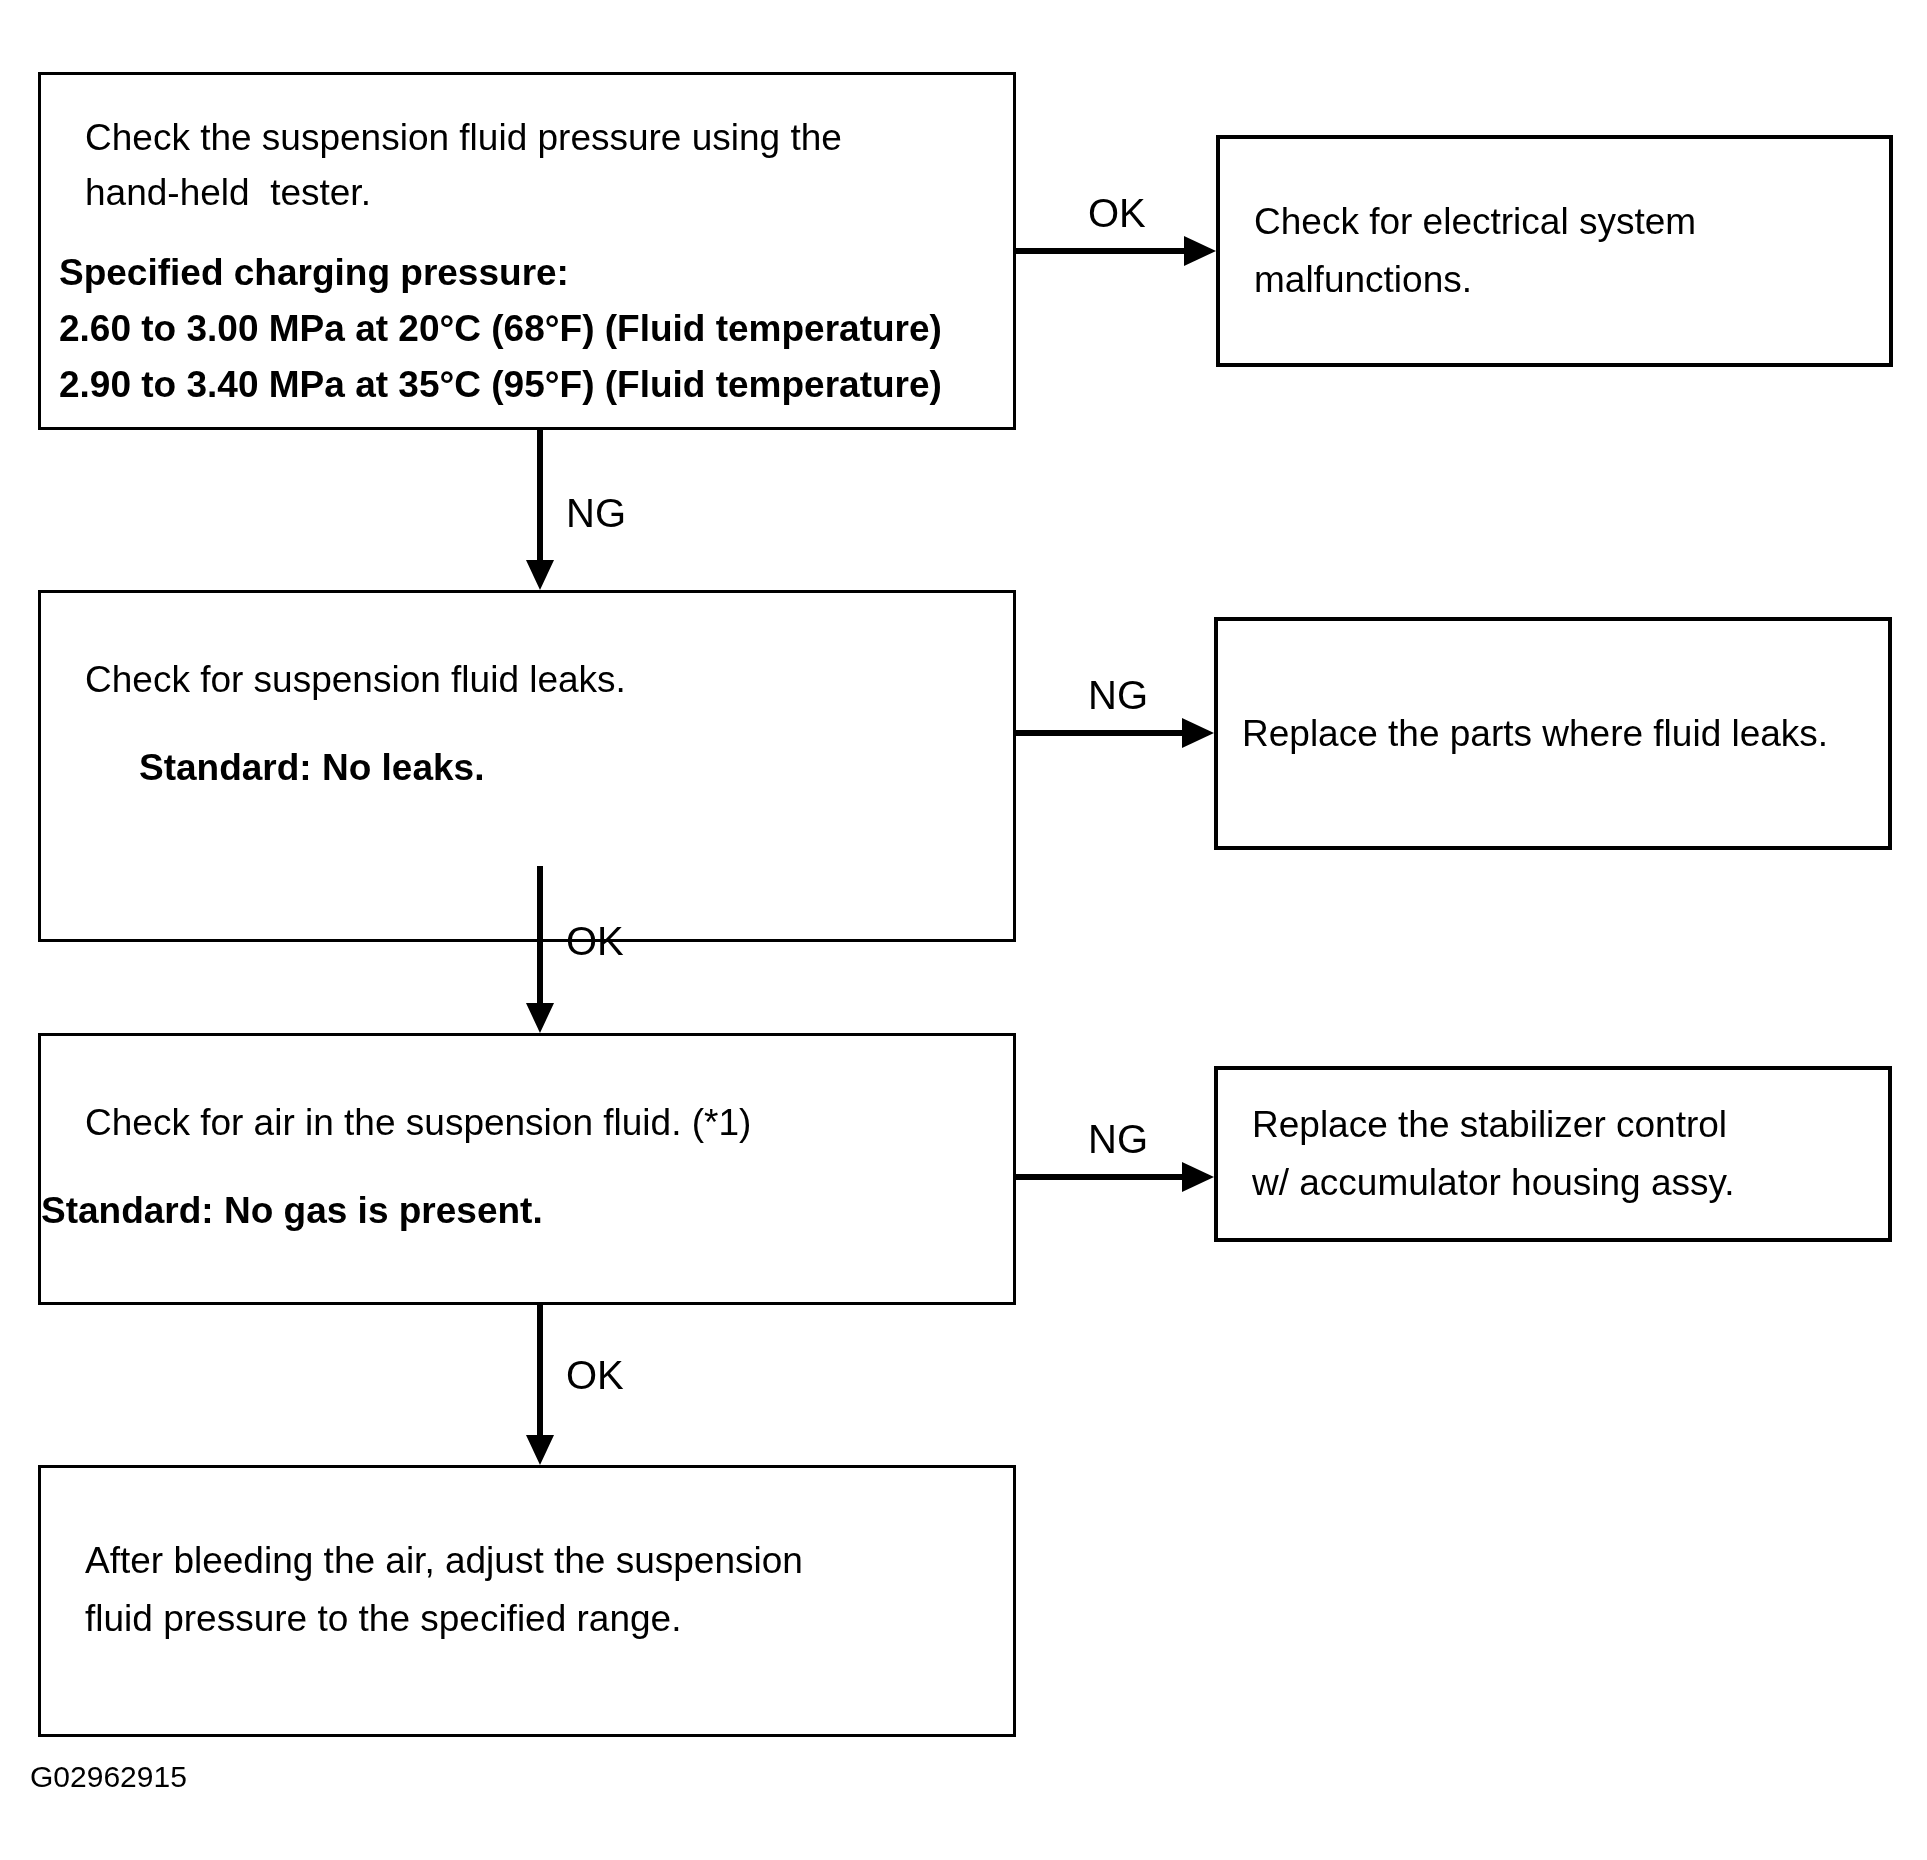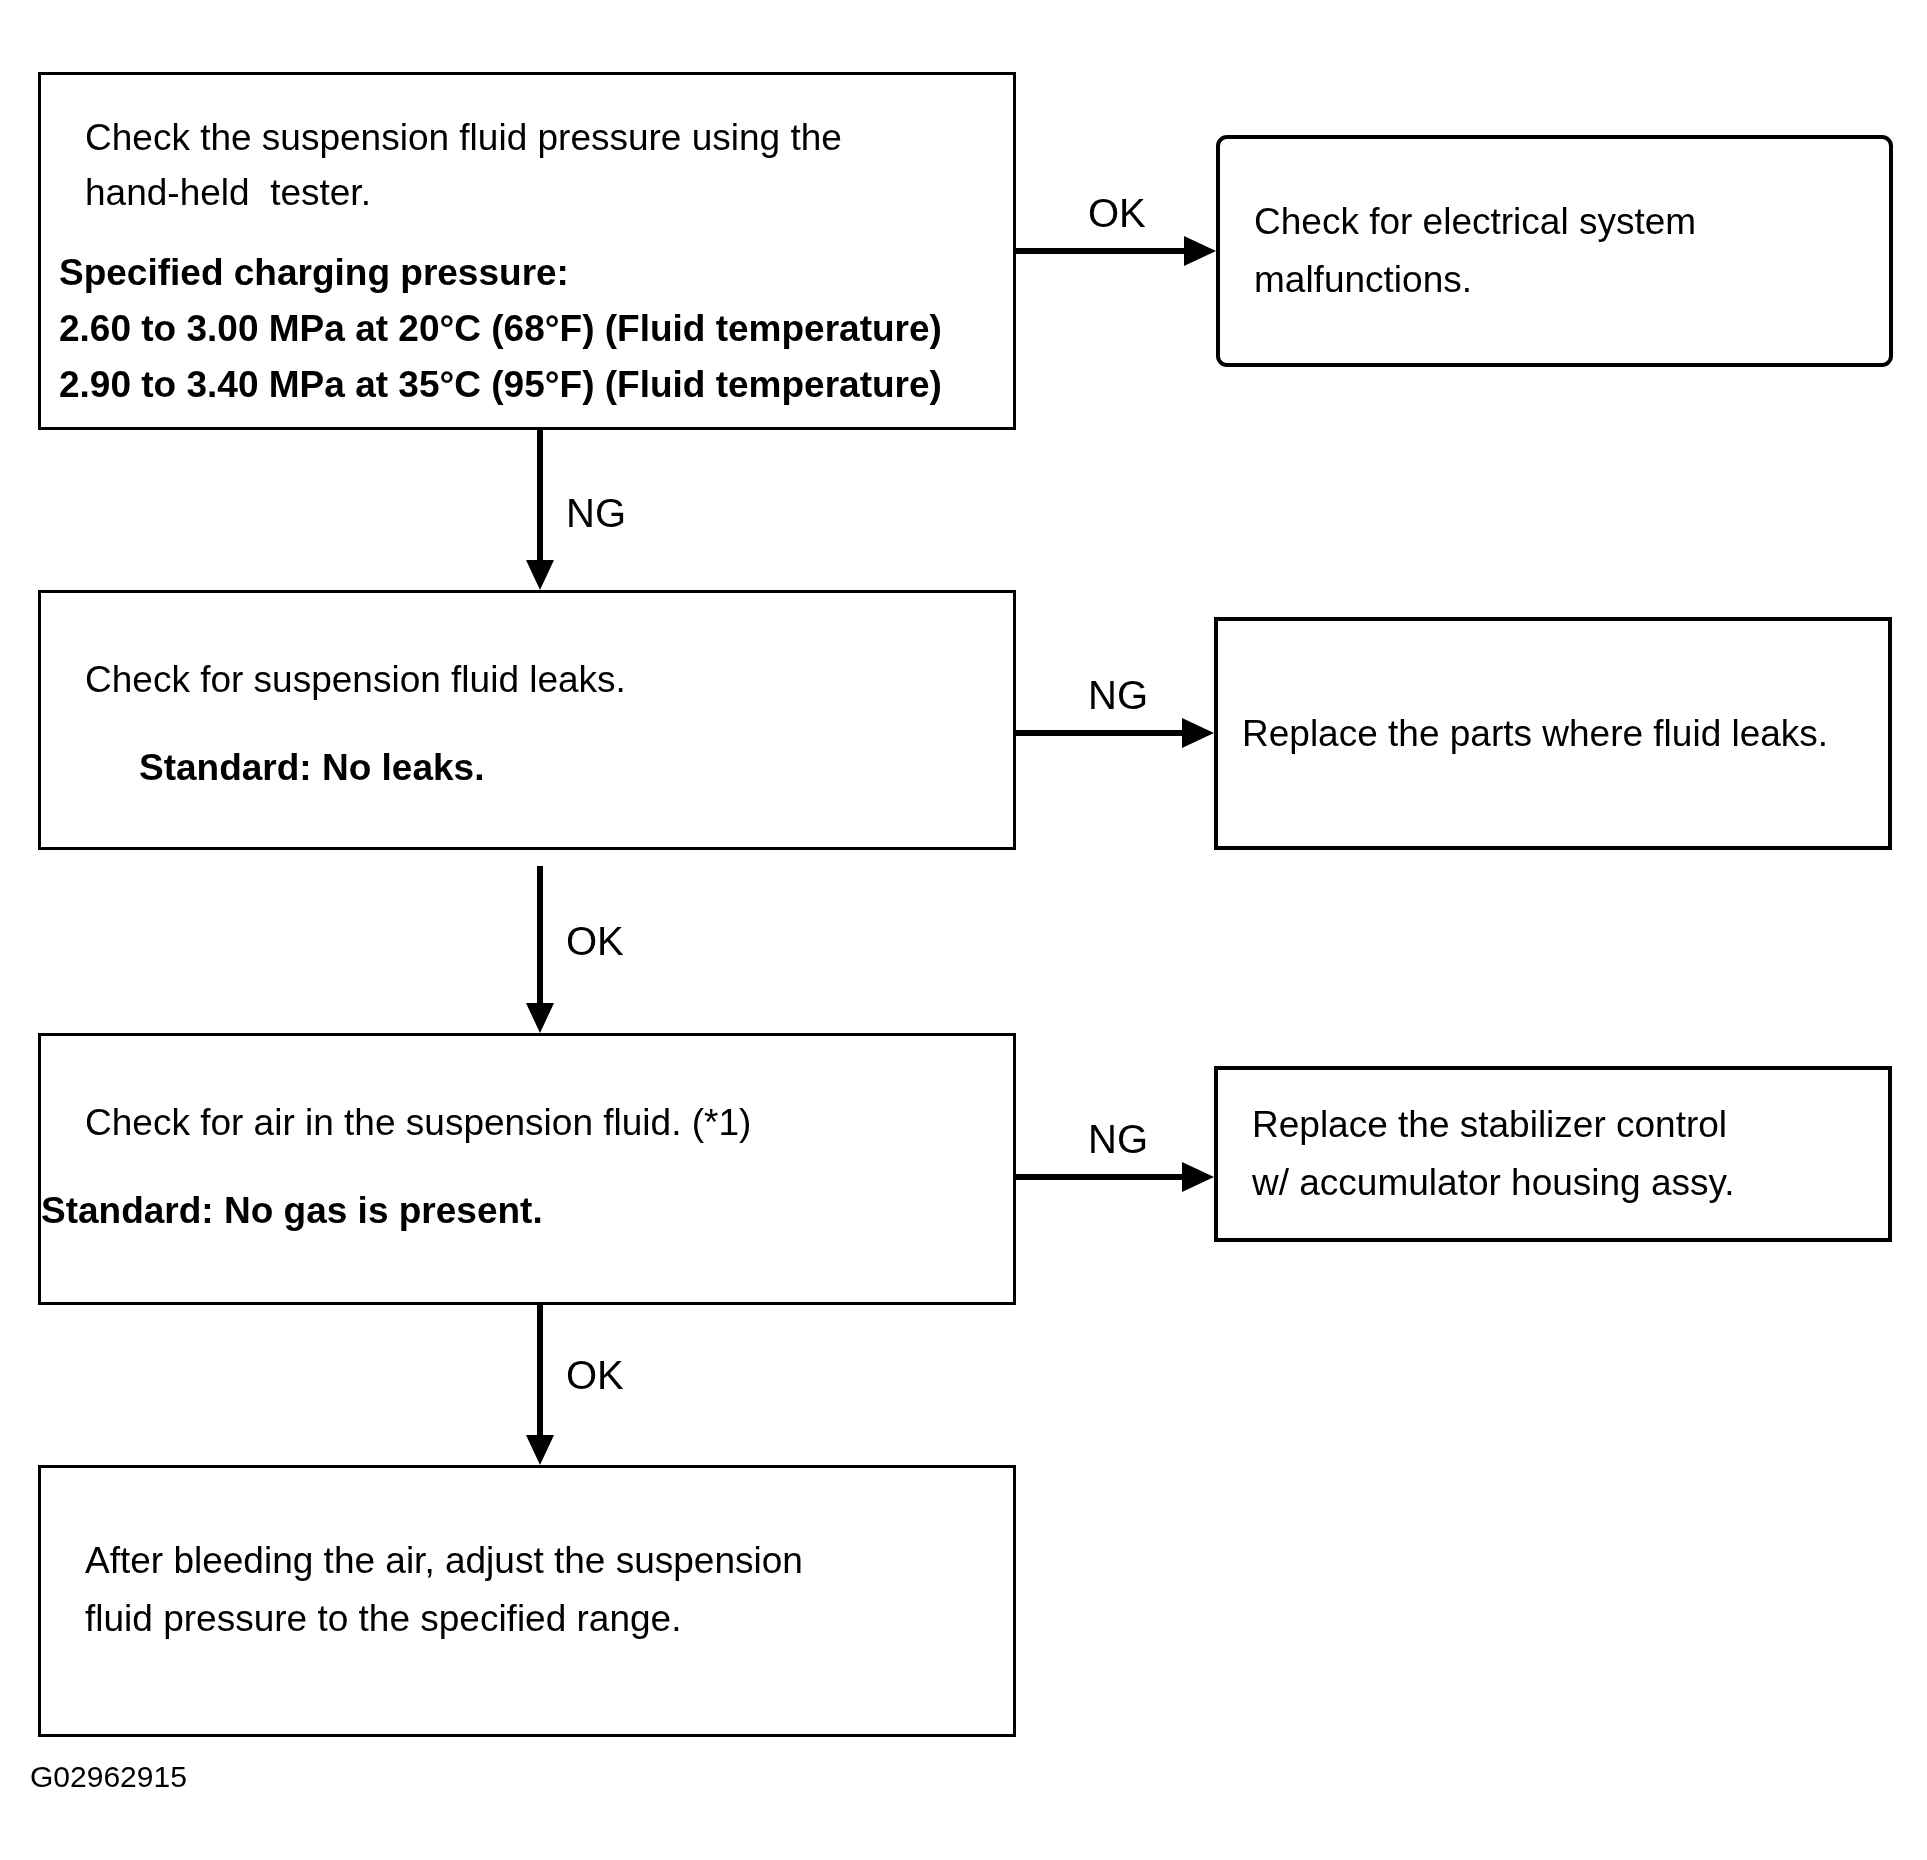--- a/index.html
+++ b/index.html
@@ -82,30 +82,30 @@
     <div class="line" style="margin-left:44px; line-height:52px;">hand-held  tester.</div>
     <div class="line bold nowrap" style="margin-left:18px; margin-top:26px; line-height:56px;">Specified charging pressure:</div>
     <div class="line bold nowrap" style="margin-left:18px; line-height:56px;">2.60 to 3.00 MPa at 20°C (68°F) (Fluid temperature)</div>
     <div class="line bold nowrap" style="margin-left:18px; line-height:56px;">2.90 to 3.40 MPa at 35°C (95°F) (Fluid temperature)</div>
   </div>
 
   <div class="lbl" style="left:1088px; top:190px;">OK</div>
   <div class="hline" style="left:1016px; top:248px; width:172px;"></div>
   <div class="head-right" style="left:1184px; top:236px;"></div>
 
-  <div class="box thick centered" style="left:1216px; top:135px; width:677px; height:232px; padding-left:34px;border-radius:11px;">
+  <div class="box thick centered" style="left:1216px; top:135px; width:677px; height:232px; padding-left:34px;">
     <div class="line nowrap">Check for electrical system</div>
     <div class="line nowrap">malfunctions.</div>
   </div>
 
   <div class="vline" style="left:537px; top:430px; height:134px;"></div>
   <div class="head-down" style="left:526px; top:560px;"></div>
   <div class="lbl" style="left:566px; top:490px;">NG</div>
 
-  <div class="box" style="left:38px; top:590px; width:978px; height:260px; padding-top:58px;">
+  <div class="box" style="left:38px; top:590px; width:978px; height:352px; padding-top:58px;">
     <div class="line" style="margin-left:44px;">Check for suspension fluid leaks.</div>
     <div class="line bold" style="margin-left:98px; margin-top:30px;">Standard: No leaks.</div>
   </div>
 
   <div class="lbl" style="left:1088px; top:672px;">NG</div>
   <div class="hline" style="left:1016px; top:730px; width:170px;"></div>
   <div class="head-right" style="left:1182px; top:718px;"></div>
 
   <div class="box thick centered" style="left:1214px; top:617px; width:678px; height:233px; padding-left:24px;">
     <div class="line nowrap">Replace the parts where fluid leaks.</div>

